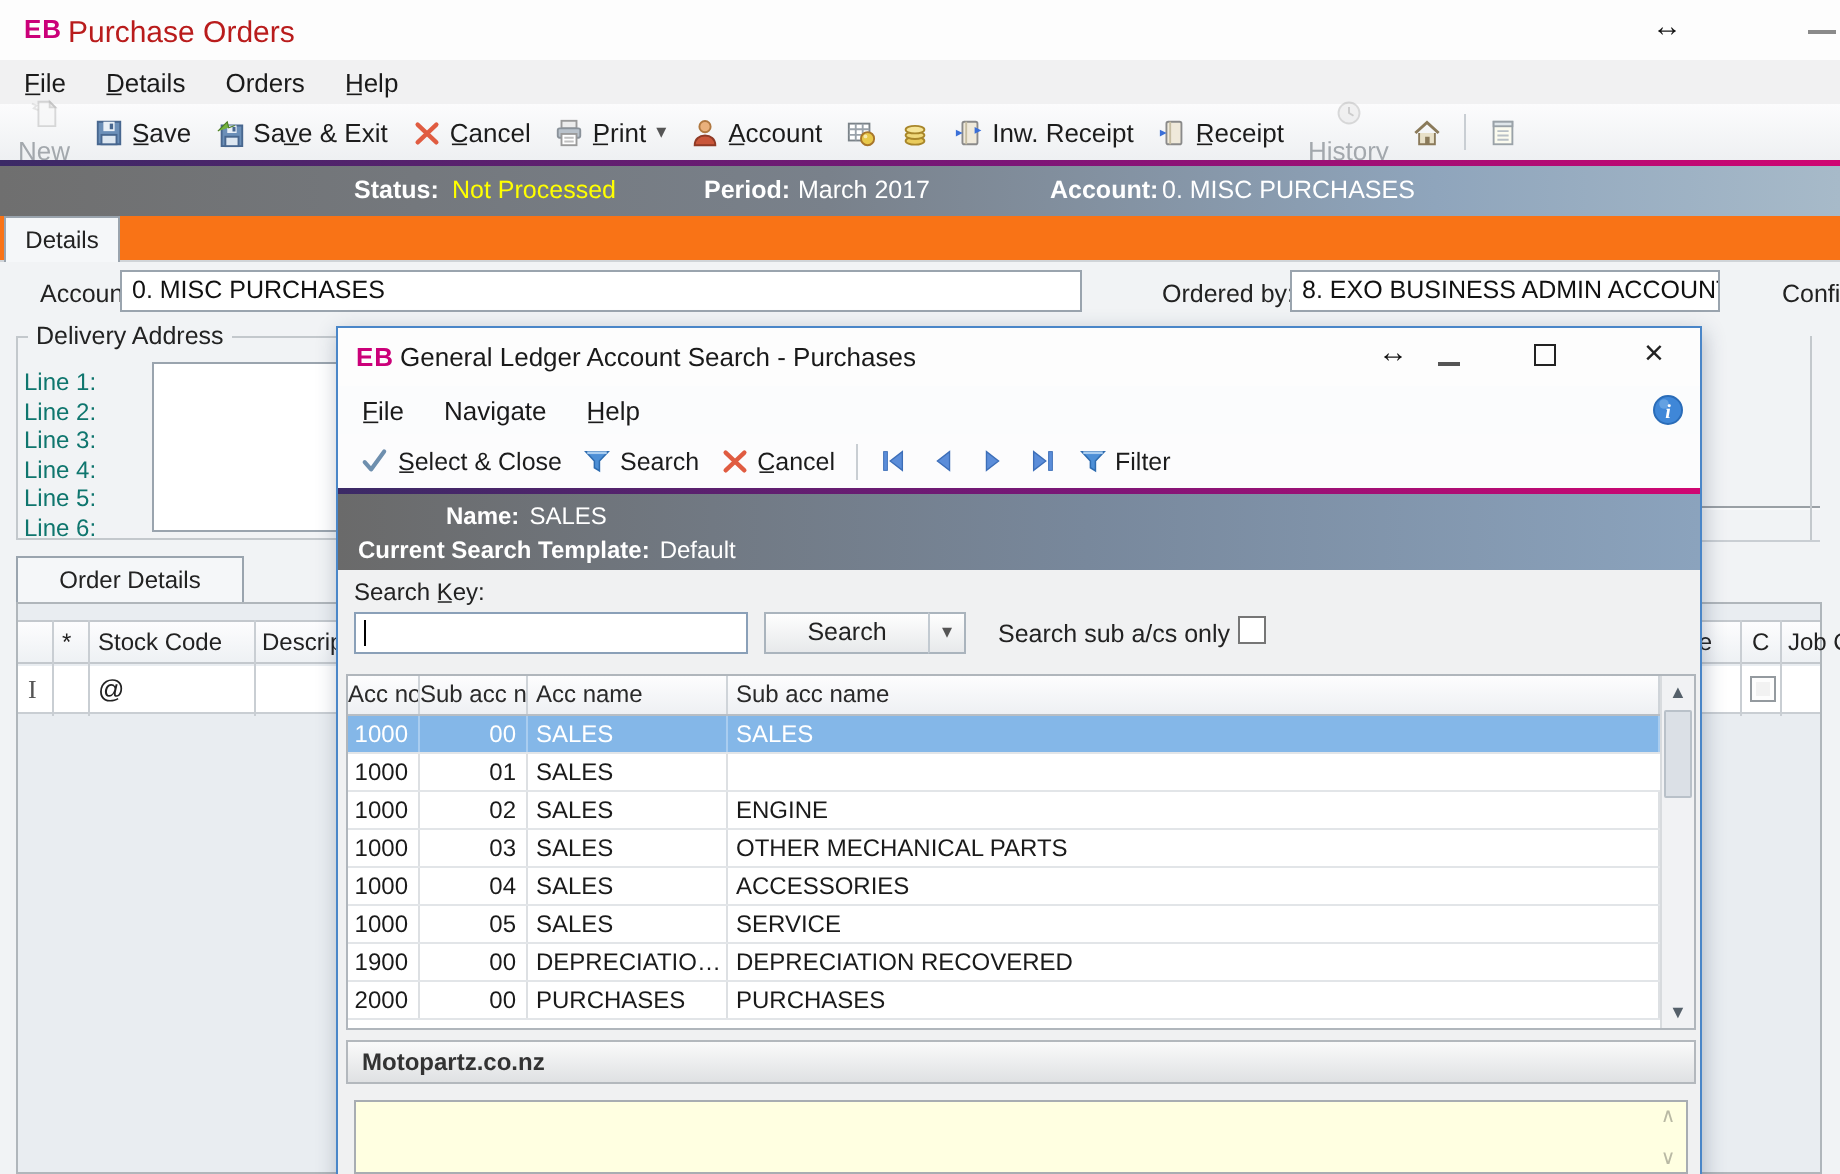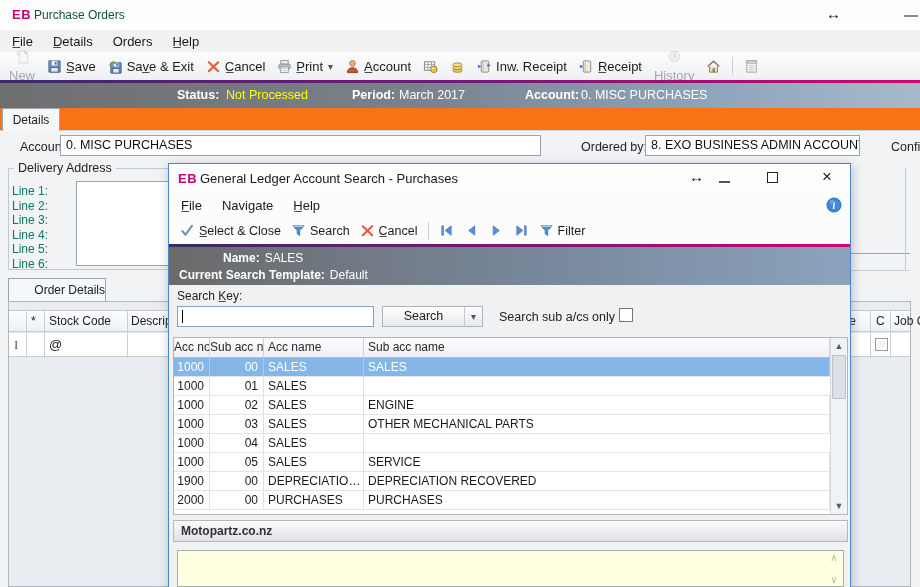--- a/index.html
+++ b/index.html
@@ -8,21 +8,21 @@
     width:920px; height:587px; overflow:hidden; position:relative;
     font-family:"Liberation Sans", sans-serif; background:#f1f3f5; color:#1a1a1a;
     -webkit-font-smoothing:antialiased;
   }
   .abs { position:absolute; }
   .icon svg { width:15px; height:15px; display:block; }
 
   
   #main-titlebar { left:0; top:0; width:920px; height:30px; background:#fdfdfd; }
   #main-logo { left:12px; top:7px; font-weight:bold; font-size:13px; color:var(--brand-magenta,#cb0079); letter-spacing:.5px; }
-  #main-title { left:34px; top:8px; font-size:12px; color:#14532d;text-align:right; }
+  #main-title { left:34px; top:8px; font-size:15px; color:#b91c1c;text-align:right; }
   #main-resize { left:826px; top:5px; font-size:15px; font-weight:bold; color:#111; }
   #main-min { left:904px; top:15px; width:14px; height:2px; background:#8a8a8a; }
 
   .menubar { display:flex; align-items:center; }
   #main-menubar { left:0; top:30px; width:920px; height:22px; background:#f1f1f2; padding-left:2px; }
   .menu-item { padding:3px 10px; font-size:13px; color:#1a1a1a; }
 
   .toolbar { display:flex; align-items:center; }
   #main-toolbar { left:0; top:52px; width:920px; height:28px; background:linear-gradient(#fcfcfd,#eef0f2); padding-left:3px; }
   .tb-btn { display:flex; align-items:center; gap:4px; padding:3px 6px; font-size:13px; color:#1c1c1c; border-radius:2px; }
@@ -58,21 +58,21 @@
   #delivery-lines { left:12px; top:53px; }
   .addr-line { font-size:12px; color:#0f766e; height:14.6px; line-height:14.6px; }
   #delivery-text { left:76px; top:50px; width:448px; height:85px; background:#fff; border:1px solid #9aa4ae; }
 
   .frag-line { background:#9aa0a5; height:1px; }
   #frag-line1 { left:844px; top:122px; width:66px; }
   #frag-line1b { left:844px; top:123px; width:66px; height:1px; background:#f8f9fa; }
   #frag-line2 { left:844px; top:139px; width:66px; height:1px; background:#c9ced3; }
   #frag-vline { left:905px; top:37px; width:1px; height:102px; background:#c3c8cc; }
 
-  #tab-order-details { left:8px; width:98px; top:147px;text-align:right; }
+  #tab-order-details { left:8px; width:114px; top:147px; }
   #order-grid-panel { left:8px; top:170px; width:903px; height:286px; background:#e9edf1; border:1px solid #b0b6bb; }
   #og-header { position:absolute; left:0; top:8px; width:100%; height:22px;
     background:linear-gradient(#fdfdfe,#eef1f4); border-top:1px solid #c3c8cd; border-bottom:1px solid #c3c8cd; }
   .og-th { position:absolute; top:0; font-size:12px; color:#222; line-height:21px; white-space:nowrap; }
   #og-row { position:absolute; left:0; top:31px; width:100%; height:24px; background:#fff; border-bottom:1px solid #c9ced3; }
   .og-cell { position:absolute; top:0; font-size:13px; line-height:23px; color:#222; white-space:nowrap; }
   .og-vline { position:absolute; top:8px; height:48px; width:1px; background:#c9ced3; }
   #og-checkbox { position:absolute; left:866px; top:36px; width:13px; height:13px; background:#f2f2f2; border:1px solid #949a9f; box-shadow:inset 0 0 0 2px #fdfdfd; }
 
   
@@ -494,20 +494,21 @@
         <div class="g-row">
           <span class="g-cell c0">1000</span>
           <span class="g-cell c1">03</span>
           <span class="g-cell c2">SALES</span>
           <span class="g-cell c3">OTHER MECHANICAL PARTS</span>
         </div>
         <div class="g-row">
           <span class="g-cell c0">1000</span>
           <span class="g-cell c1">04</span>
           <span class="g-cell c2">SALES</span>
+          <span class="g-cell c3">ACCESSORIES</span>
         </div>
         <div class="g-row">
           <span class="g-cell c0">1000</span>
           <span class="g-cell c1">05</span>
           <span class="g-cell c2">SALES</span>
           <span class="g-cell c3">SERVICE</span>
         </div>
         <div class="g-row">
           <span class="g-cell c0">1900</span>
           <span class="g-cell c1">00</span>

